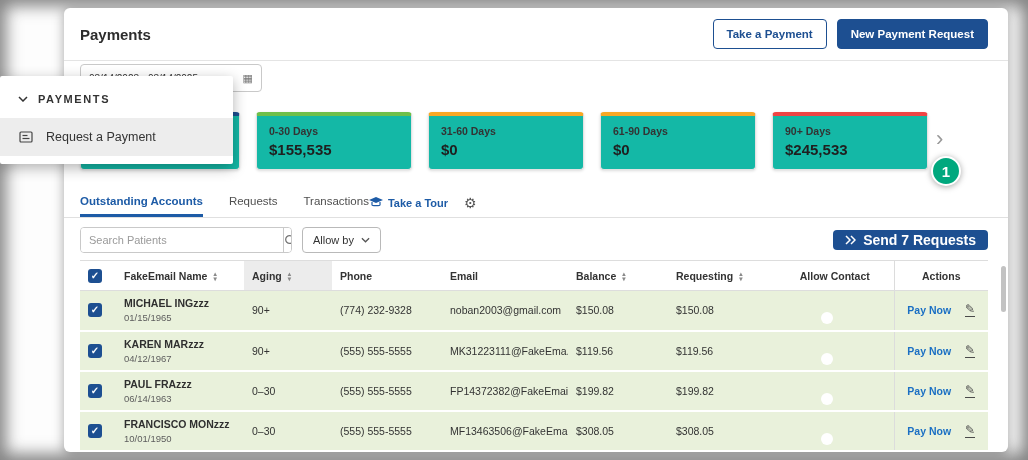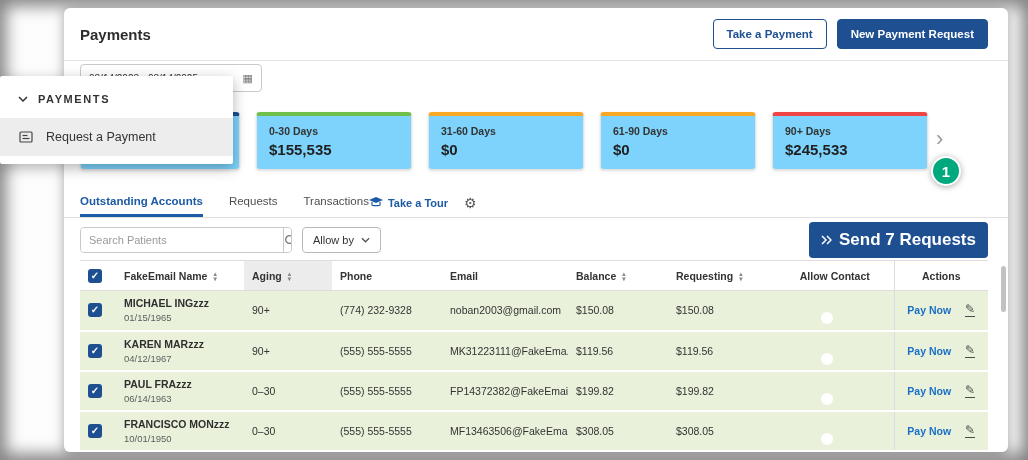--- a/index.html
+++ b/index.html
@@ -22,21 +22,21 @@
   .btn.solid { background:#1d4f91; color:#fff; }
   .hdr-divider { position:absolute; left:0; right:0; top:52px; height:1px; background:#e4e4e4; }
 
   .date-range { position:absolute; left:16px; top:56px; width:182px; height:28px;
                 border:1px solid #c9c9c9; border-radius:4px; display:flex; align-items:center;
                 justify-content:space-between; padding:0 8px; font-size:10px; color:#333; background:#fff; }
   .cal-glyph { color:#777; font-size:11px; }
 
   
   .cards-row { position:absolute; left:0; right:0; top:104px; height:58px; }
-  .aging-card { position:absolute; top:0; height:58px; width:156px; background:#7dd3fc;
+  .aging-card { position:absolute; top:0; height:58px; width:156px; background:#14b8a6;
                 border:1px solid #e3e3e3; border-radius:4px; box-shadow:0 1px 3px rgba(0,0,0,0.14);
                 padding:9px 12px; }
   .aging-card .ac-label { font-size:10.5px; font-weight:700; color:#333; margin-bottom:4px; }
   .aging-card .ac-amount { font-size:15px; font-weight:700; color:#1f1f1f; }
   .ac-hidden { left:16px; width:160px; border-top:4px solid #1d4f91; }
   .ac-1 { left:192px; border-top:4px solid #6fbf4a; }
   .ac-2 { left:364px; border-top:4px solid #f9a825; }
   .ac-3 { left:536px; border-top:4px solid #f9a825; }
   .ac-4 { left:708px; border-top:4px solid #ef4444; }
   .carousel-next { position:absolute; left:872px; top:120px; font-size:22px; color:#999;
@@ -62,21 +62,21 @@
   .search-wrap { width:212px; height:26px; border:1px solid #c9c9c9; border-radius:4px; display:flex;
                  overflow:hidden; background:#fff;gap:44px; }
   .search-wrap input { flex:1; border:none; outline:none; font-size:11px; padding:0 8px; color:#333;
                        font-family:inherit; }
   .search-wrap input::placeholder { color:#9a9a9a; }
   .search-btn { width:28px; display:flex; align-items:center; justify-content:center;
                 border-left:1px solid #c9c9c9; color:#777; cursor:pointer; background:#fff; }
   .filter-btn { margin-left:10px; height:26px; border:1px solid #b9b9b9; border-radius:4px; background:#fff;
                 font-size:11px; color:#333; padding:0 10px; display:flex; align-items:center; gap:7px;
                 cursor:pointer; font-family:inherit; }
-  .send-btn { margin-left:auto; height:36px; background:#1d4f91; color:#fff; font-size:17px; font-weight:700;
+  .send-btn { margin-left:auto; height:20px; background:#1d4f91; color:#fff; font-size:14px; font-weight:700;
               border:none; border-radius:4px; padding:0 12px; display:flex; align-items:center; gap:7px;
               cursor:pointer; font-family:inherit; }
 
   
   .table-wrap { position:absolute; left:16px; right:20px; top:252px; }
   table { width:100%; border-collapse:collapse; table-layout:fixed; }
   col.c-check{width:36px} col.c-name{width:128px} col.c-aging{width:88px} col.c-phone{width:110px}
   col.c-email{width:126px} col.c-bal{width:100px} col.c-req{width:108px} col.c-allow{width:118px} col.c-act{width:94px}
   thead th { height:30px; font-size:10.5px; font-weight:700; color:#333; text-align:left; padding:0 8px;
              border-top:1px solid #ddd; border-bottom:1px solid #ddd; background:#fff; white-space:nowrap; }

